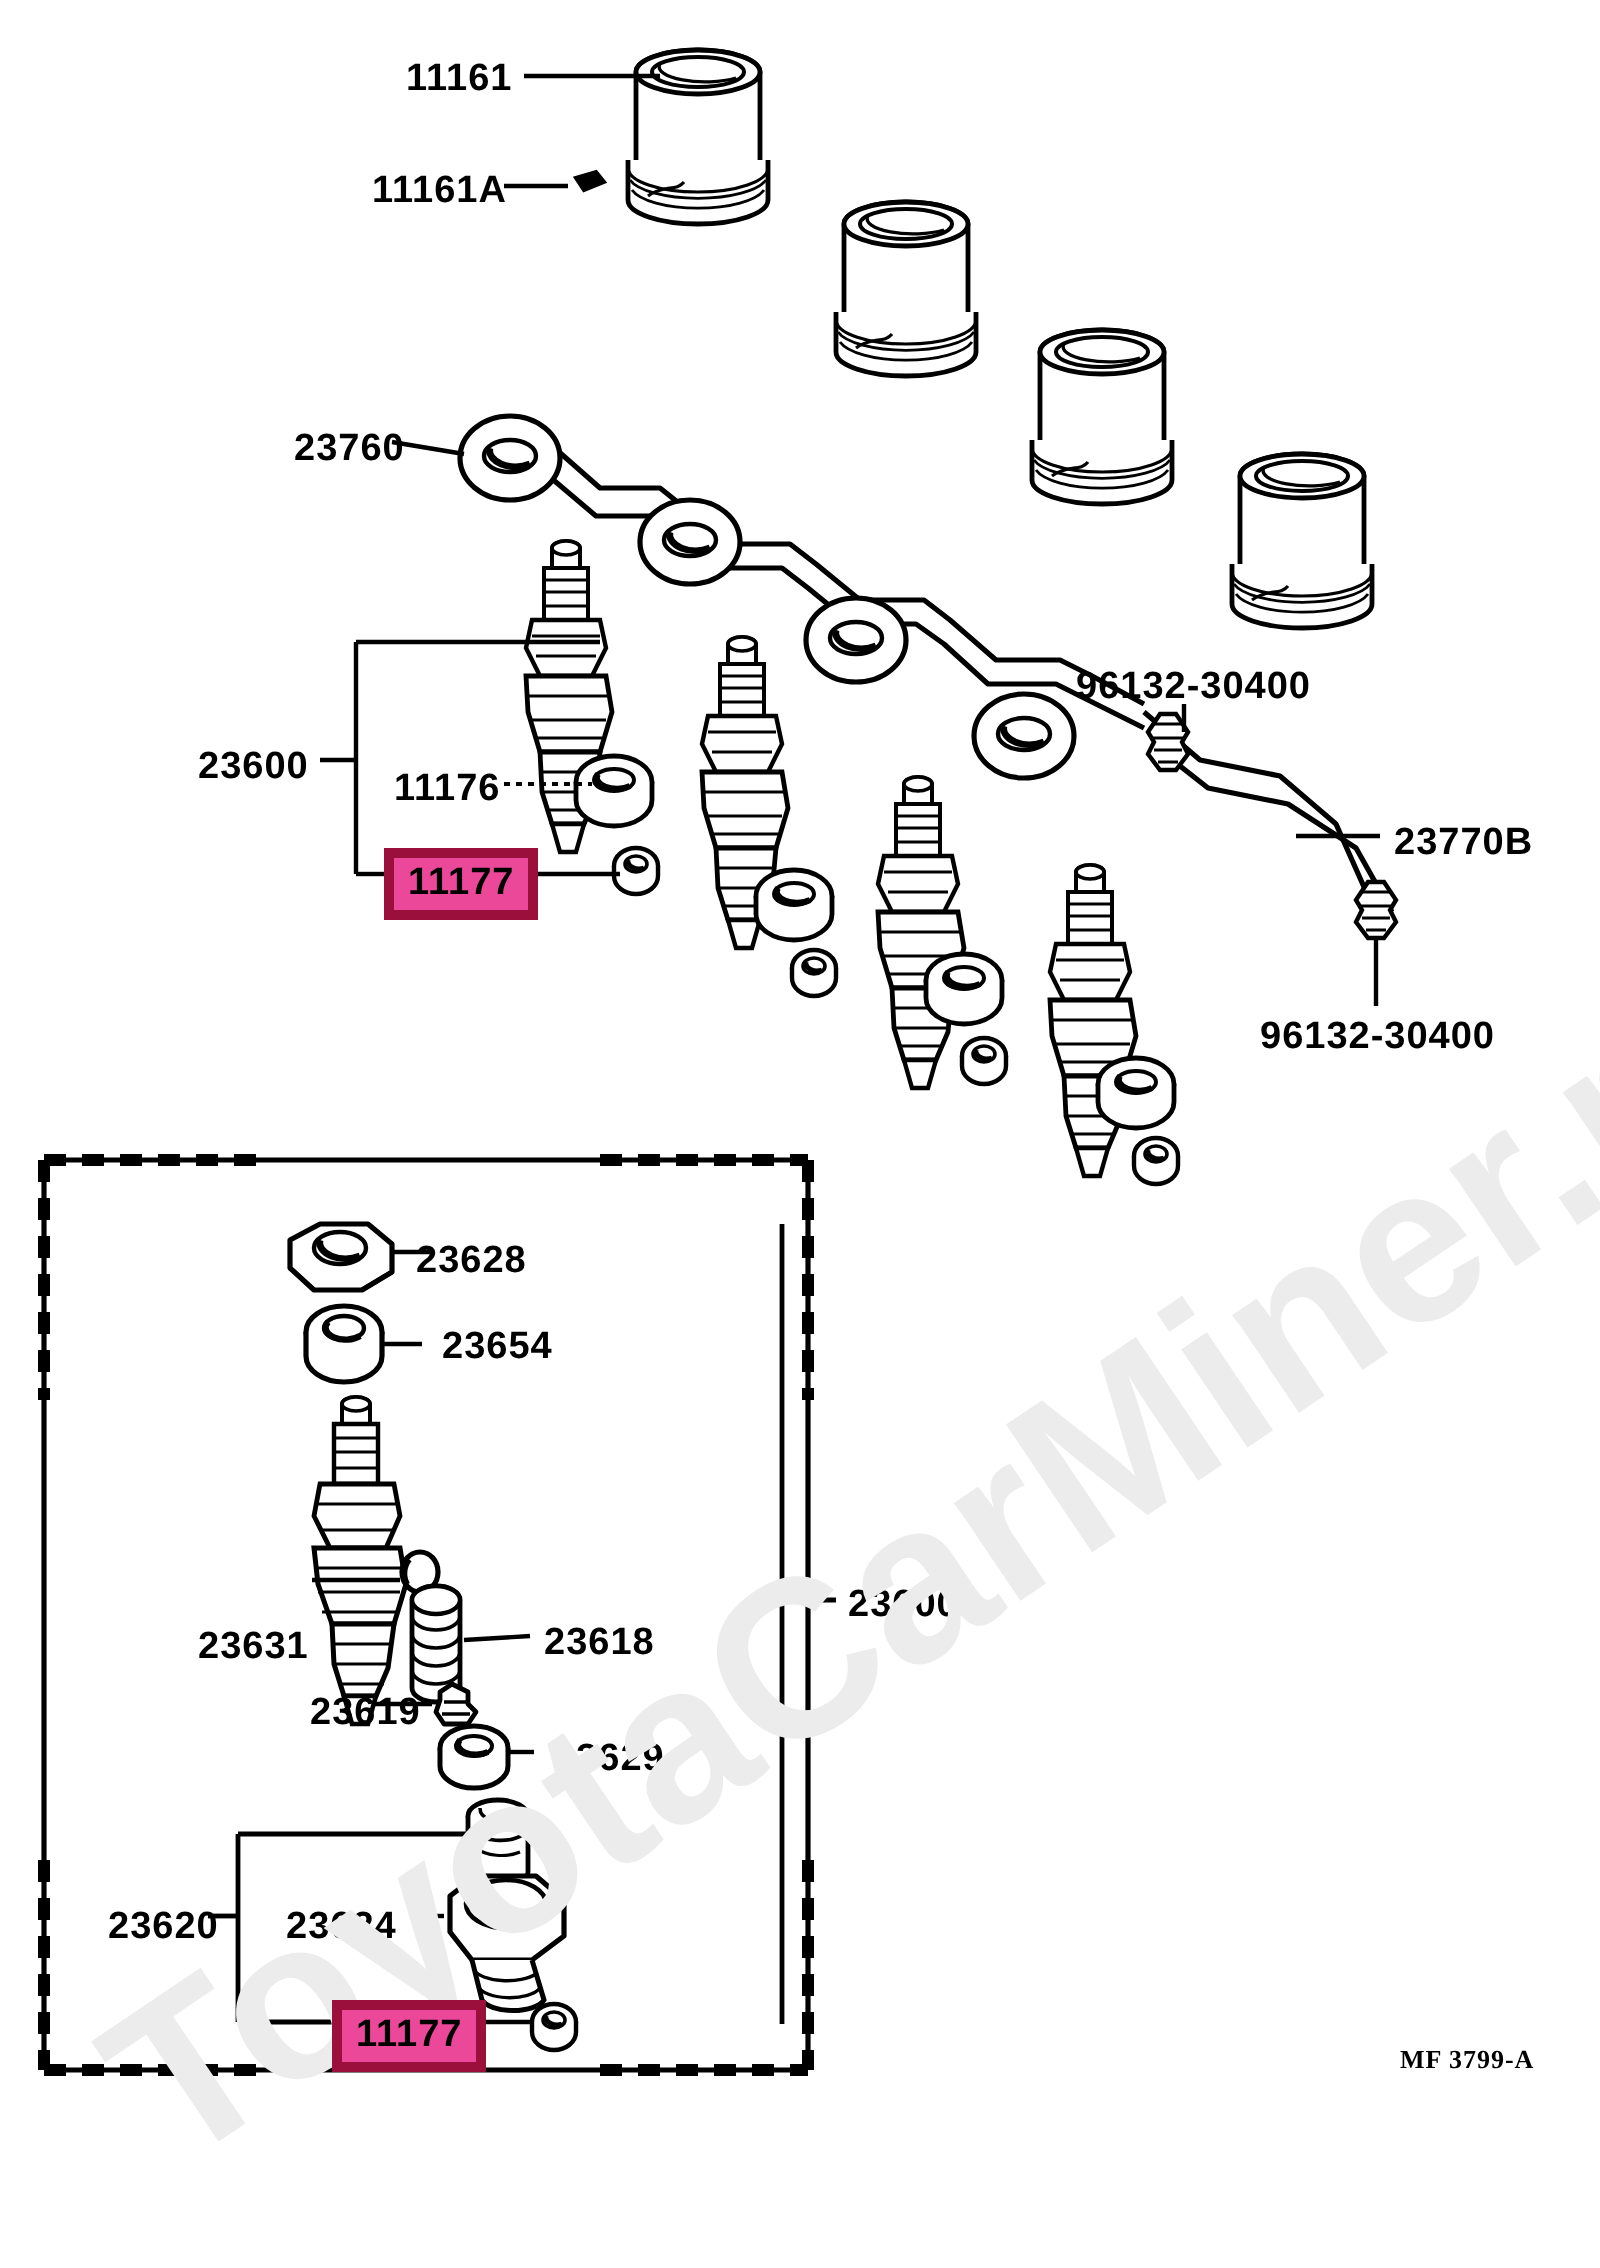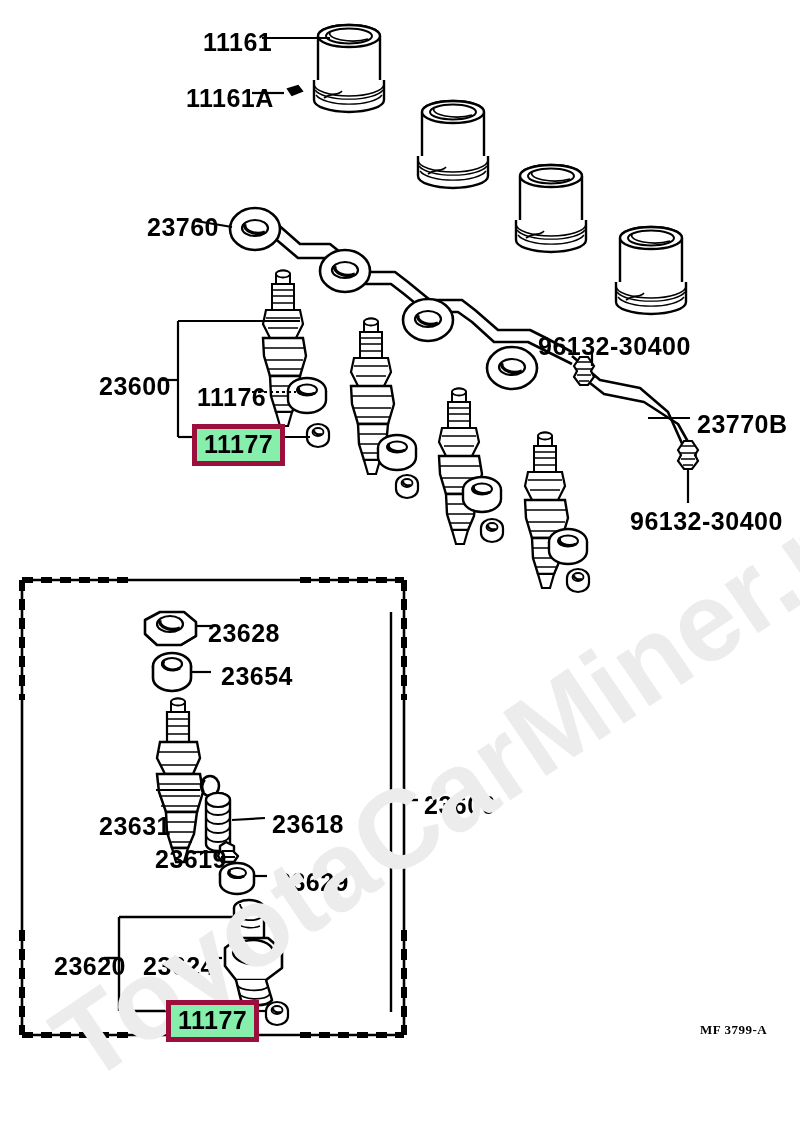--- a/index.html
+++ b/index.html
@@ -22,29 +22,29 @@
     position: absolute;
     left: 0;
     top: 0;
     width: 800px;
     height: 1134px;
   }
   .lbl {
     position: absolute;
     font-family: "Liberation Sans", sans-serif;
     font-weight: bold;
-    font-size: 25px;
+    font-size: 19px;
     letter-spacing: 0.5px;
     color: #000000;
     white-space: nowrap;
     line-height: 1;
   }
   .lbl.hl {
     border: 5px solid #9b0f3c;
-    background: #86efac;
+    background: #ec4899;
     padding: 3px 7px 4px 7px;
     z-index: 6;
   }
   .refcode {
     position: absolute;
     font-family: Liberation Serif, serif;
     font-weight: bold;
     font-size: 13px;
     letter-spacing: 0.5px;
     color: #000000;

